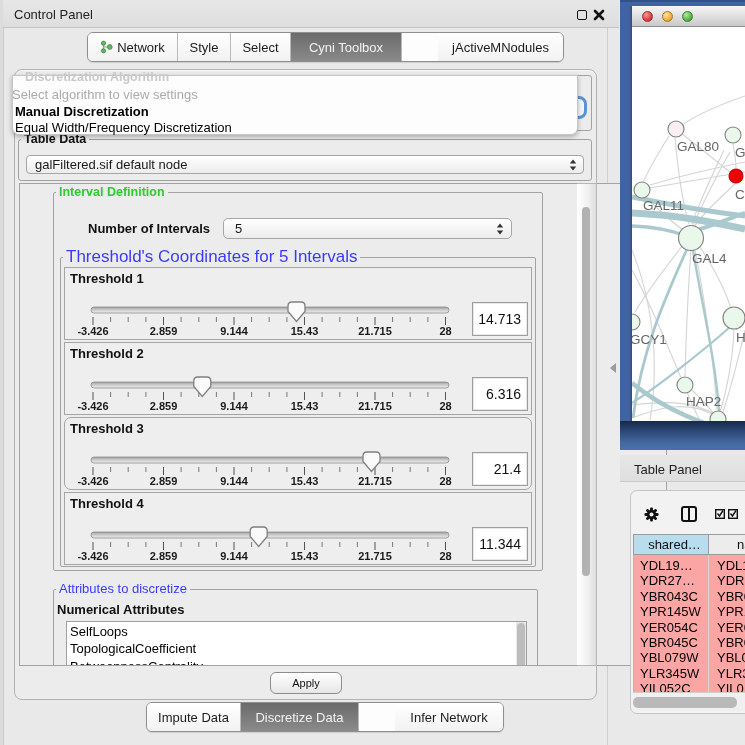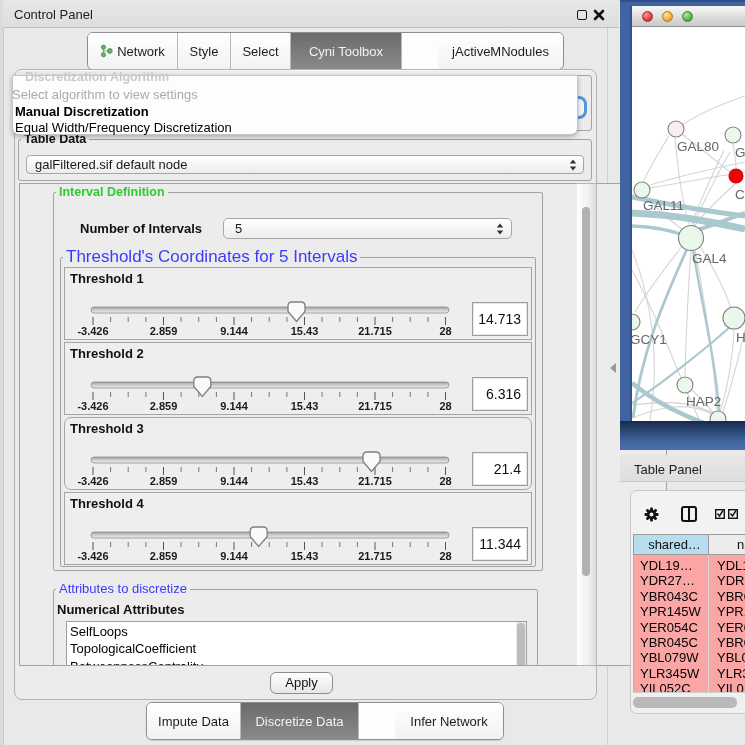--- a/index.html
+++ b/index.html
@@ -5,21 +5,21 @@
 * { margin:0; padding:0; box-sizing:border-box; }
 html,body { width:745px; height:745px; }
 body { font-family:"Liberation Sans", sans-serif; background:#e9e9e9; position:relative; overflow:hidden; }
 .abs { position:absolute; }
 .grouplbl { position:absolute; background:#ececec; padding:0 3px; font-size:12.5px; font-weight:bold; line-height:12px; }
 .gbox { position:absolute; border:1px solid #a2a2a2; border-radius:3px; }
 .combo { position:absolute; background:linear-gradient(#ffffff,#ececec); border:1px solid #a6a6a6; border-radius:5px; font-size:13px; color:#1a1a1a; }
 .arrows { position:absolute; right:7px; top:50%; width:8px; height:14px; margin-top:-7px; }
 .arrows .up { position:absolute; top:0; left:0; width:0; height:0; border-left:4px solid transparent; border-right:4px solid transparent; border-bottom:5px solid #333; }
 .arrows .dn { position:absolute; bottom:0; left:0; width:0; height:0; border-left:4px solid transparent; border-right:4px solid transparent; border-top:5px solid #333; }
-.tabgroup { position:absolute; display:flex; height:38px; border:1px solid #8f8f8f; border-radius:6px; overflow:hidden; background:#fdfdfd; box-shadow:0 1px 1px rgba(0,0,0,0.12); }
+.tabgroup { position:absolute; display:flex; height:30px; border:1px solid #8f8f8f; border-radius:6px; overflow:hidden; background:#fdfdfd; box-shadow:0 1px 1px rgba(0,0,0,0.12); }
 .tab { height:100%; font-size:13px; color:#1c1c1c; display:flex; align-items:center; justify-content:center; background:linear-gradient(#ffffff,#f2f2f2); border-right:1px solid #b9b9b9; }
 .tab:last-child { border-right:none;margin-left:36px; }
 .tab.sel { background:linear-gradient(#6b6b6b,#8a8a8a); color:#f2f2f2; }
 .thpanel { position:absolute; left:44px; width:468px; height:73px; border:1px solid #a5a5a5; background:#eeeeee; }
 .thpanel .ttl { position:absolute; left:5px; top:3px; font-size:13px; font-weight:bold; color:#111; }
 .valbox { position:absolute; left:407px; top:34px; width:56px; height:34px; background:#ffffff; border:1px solid #9d9d9d; box-shadow:inset 0 0 0 1px #e8e8e8; font-size:14px; color:#111; text-align:right; line-height:32px; padding-right:6px; }
 </style>
 </head>
 <body>
 
@@ -61,21 +61,21 @@
   <span class="arrows" style="right:6px;transform:scale(0.8);">
       <span class="up"></span>
       <span class="dn"></span>
     </span>
 </div>
 
 <div class="abs" style="left:19px;top:183px;width:648px;height:483px;border:1px solid #a3a3a3;background:#ececec;overflow:hidden;">
 
 <div class="gbox" style="left:33px;top:8px;width:490px;height:379px;border-radius:2px;"></div>
 <div class="grouplbl" style="left:36px;top:2px;color:#2ecc2e;">Interval Definition</div>
-<div style="position:absolute;left:60px;top:37px;font-size:13px;font-weight:bold;color:#111;">Number of Intervals</div>
+<div style="position:absolute;left:68px;top:37px;font-size:13px;font-weight:bold;color:#111;">Number of Intervals</div>
 <div class="combo" style="left:203px;top:34px;width:289px;height:21px;line-height:19px;padding-left:11px;">5
   <span class="arrows" style="transform:scale(0.8);">
         <span class="up"></span>
         <span class="dn"></span>
       </span>
 </div>
 <div class="gbox" style="left:40px;top:73px;width:476px;height:310px;border-radius:2px;"></div>
 <div class="grouplbl" style="left:43px;top:67px;color:#3b3bff;font-weight:normal;font-size:17px;">Threshold's Coordinates for 5 Intervals</div>
 <div class="thpanel" style="top:83px;">
       <div class="ttl">Threshold 1</div>
@@ -252,21 +252,21 @@
 <div style="position:absolute;left:46px;top:437px;width:461px;height:60px;background:#ffffff;border:1px solid #9f9f9f;">
   <div style="position:absolute;left:3px;top:1px;font-size:13px;line-height:17.3px;color:#000;">SelfLoops<br>TopologicalCoefficient<br>BetweennessCentrality</div>
   <div style="position:absolute;right:0;top:0;width:10px;height:58px;background:#e8e8e8;"></div>
   <div style="position:absolute;right:1px;top:1px;width:8px;height:56px;background:#bdbdbd;border-radius:4px;"></div>
 </div>
 </div>
 
 <div class="abs" style="left:577px;top:183px;width:20px;height:483px;background:linear-gradient(to right,#ffffff,#f2f2f2 55%,#dddddd);border:1px solid #b5b5b5;border-left:none;"></div>
 <div class="abs" style="left:582px;top:207px;width:8px;height:369px;background:#b2b2b2;border-radius:4px;"></div>
 
-<div class="abs" style="left:270px;top:672px;width:63px;height:22px;background:linear-gradient(#ffffff,#e6e6e6);border:1px solid #8d8d8d;border-radius:6px;font-size:13px;text-align:center;line-height:20px;color:#111;">Apply</div>
+<div class="abs" style="left:270px;top:672px;width:72px;height:22px;background:linear-gradient(#ffffff,#e6e6e6);border:1px solid #8d8d8d;border-radius:6px;font-size:11px;text-align:center;line-height:20px;color:#111;">Apply</div>
 
 <div class="tabgroup" style="left:146px;top:702px;">
   <div class="tab" style="width:94px;">Impute Data</div>
   <div class="tab sel" style="width:118px;">Discretize Data</div>
   <div class="tab" style="width:108px;">Infer Network</div>
 </div>
 
 <svg class="abs" style="left:609px;top:362px;" width="8" height="12" viewBox="0 0 8 12">
     <path d="M7 1 L1 6 L7 11 Z" fill="#9a9a9a"></path>
   </svg>

